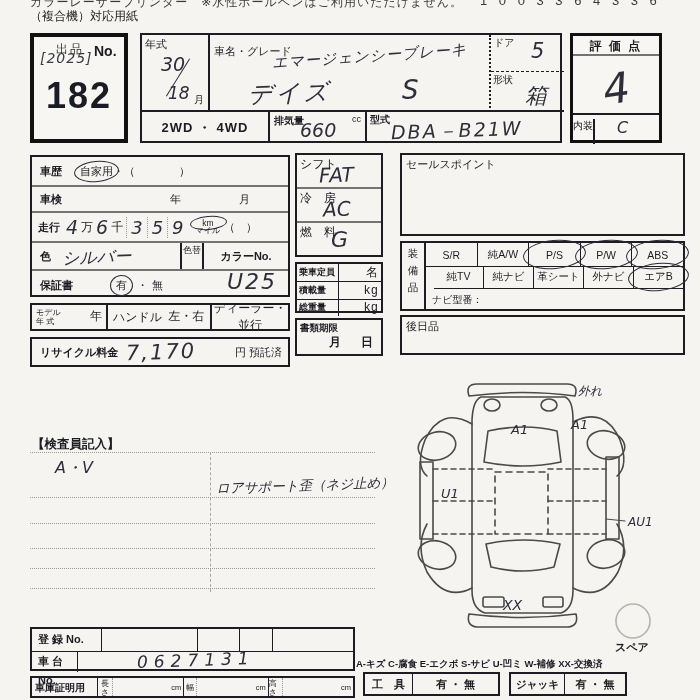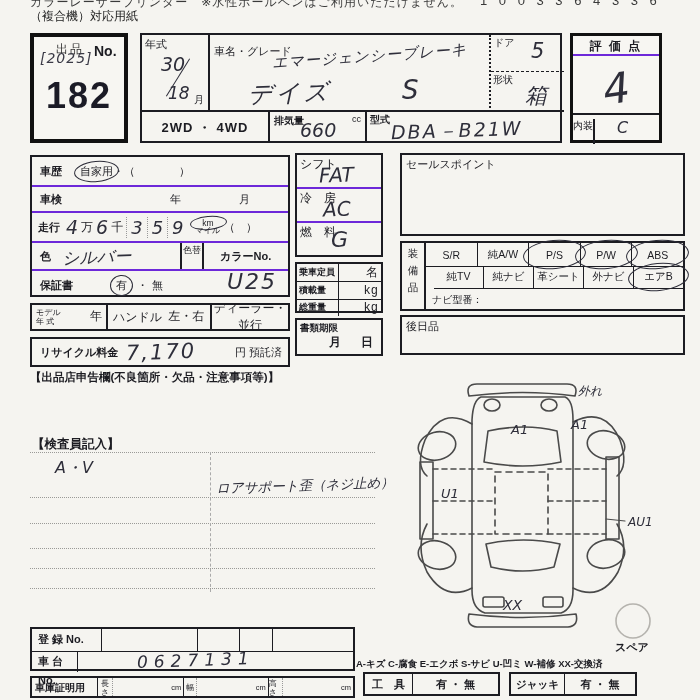--- a/index.html
+++ b/index.html
@@ -12,21 +12,21 @@
   .sm{font-size:12px;font-family:Liberation Mono, monospace;}
   .hw{font-family:"DejaVu Sans",sans-serif;font-style:italic;color:#2e2e3a;}
   .tilt{display:inline-block;transform:rotate(-4deg);}
   .tilt2{display:inline-block;transform:rotate(-2deg);}
   .oval{position:relative;display:inline-block;}
   .oval::after{content:"";position:absolute;top:-3px;bottom:-3px;left:-6px;right:-6px;
                border:1.6px solid #2c2c38;border-radius:50%;transform:rotate(-5deg);pointer-events:none;}
   .dotline{border-top:1.5px dotted #9a9a97;}
   .flex{display:flex;align-items:center;}
   .cell-r{border-right:2px solid #1c1c22;box-sizing:border-box;}
-  .cell-b{border-bottom:2px solid #6d28d9;box-sizing:border-box;}
+  .cell-b{border-bottom:2px solid #737373;box-sizing:border-box;}
   svg text{font-family:"DejaVu Sans",sans-serif;}
   .svghw{font-style:italic;fill:#2e2e3a;}
 </style>
 </head>
 <body>
 
 <div class="page">
 
   <div class="abs" style="left:30px;top:-6px;font-size:12px;color:#3a3a3a;letter-spacing:1px;white-space:nowrap;">カラーレーザープリンター　※水性ボールペンはご利用いただけません。</div>
   <div class="abs" style="left:480px;top:-7px;font-size:13px;color:#3a3a3a;letter-spacing:4px;white-space:nowrap;">1 0 0 3 3 6 4 3 3 6</div>
@@ -110,21 +110,21 @@
         <span style="font-size:8.5px;display:block;" class="oval">km</span>
         <span style="font-size:8px;display:block;">マイル</span>
       </span>
       <span class="lbl" style="margin-left:4px;">（　）</span>
     </div>
 
     <div class="cell-b flex" style="height:28px;">
       <span class="lbl" style="font-weight:bold;padding-left:8px;width:22px;">色</span>
       <span class="hw tilt2" style="font-size:17px;width:118px;">シルバー</span>
       <span class="cell-r" style="width:24px;height:100%;font-size:9px;line-height:13px;text-align:center;border-left:2px solid #1c1c22;padding-top:1px;">色替</span>
-      <span style="flex:1;font-size:11px;font-weight:bold;padding-left:16px;">カラーNo.</span>
+      <span style="flex:1;font-size:11px;font-weight:bold;text-align:center;">カラーNo.</span>
     </div>
 
     <div class="flex" style="height:28px;">
       <span class="lbl" style="font-weight:bold;padding-left:8px;width:52px;">保証書</span>
       <span class="lbl oval" style="margin-left:24px;">有</span>
       <span class="lbl" style="margin:0 4px 0 10px;">・</span>
       <span class="lbl">無</span>
       <span class="hw" style="position:absolute;left:195px;margin-top:-8px;font-size:22px;letter-spacing:2px;">U25</span>
     </div>
   </div>
@@ -139,21 +139,20 @@
     <span class="sm cell-r" style="padding:0 6px;height:100%;line-height:24px;">左・右</span>
     <span class="sm" style="flex:1;text-align:center;">ディーラー・並行</span>
   </div>
 
   <div class="abs bx flex" style="left:30px;top:337px;width:260px;height:30px;">
     <span class="lbl" style="font-weight:bold;padding-left:8px;">リサイクル料金</span>
     <span class="hw tilt2" style="font-size:21px;margin-left:8px;letter-spacing:2px;">7,170</span>
     <span class="lbl" style="margin-left:auto;padding-right:6px;">円 預託済</span>
   </div>
 
-  <div class="abs" style="left:30px;top:370px;font-size:11.5px;font-weight:bold;">【出品店申告欄(不良箇所・欠品・注意事項等)】</div>
 
   <div class="abs bx" style="left:295px;top:153px;width:88px;height:104px;">
     <div class="cell-b" style="height:34px;position:relative;">
       <span class="sm" style="position:absolute;left:3px;top:1px;">シフト</span>
       <span class="hw tilt2" style="position:absolute;left:22px;top:8px;font-size:20px;">FAT</span>
     </div>
     <div class="cell-b" style="height:34px;position:relative;">
       <span class="sm" style="position:absolute;left:3px;top:1px;">冷　房</span>
       <span class="hw tilt2" style="position:absolute;left:26px;top:8px;font-size:20px;">AC</span>
     </div>
@@ -254,21 +253,21 @@
     <span style="flex:1;border-left:1px dotted #999;height:100%;"></span>
     <span style="font-size:7.5px;padding:0 2px;">cm</span>
   </div>
 
   <div class="abs" style="left:356px;top:658px;font-size:9.5px;font-weight:bold;white-space:nowrap;">A-キズ C-腐食 E-エクボ S-サビ U-凹ミ W-補修 XX-交換済</div>
 
   <div class="abs bx flex" style="left:363px;top:672px;width:137px;height:24px;">
     <span style="width:48px;text-align:center;font-size:11px;font-weight:bold;border-right:1.5px solid #1c1c22;height:100%;line-height:21px;box-sizing:border-box;">工　具</span>
     <span style="flex:1;text-align:center;font-size:11px;font-weight:bold;">有 ・ 無</span>
   </div>
-  <div class="abs bx flex" style="left:509px;top:672px;width:128px;height:24px;">
+  <div class="abs bx flex" style="left:509px;top:672px;width:118px;height:24px;">
     <span style="width:54px;text-align:center;font-size:10.5px;font-weight:bold;border-right:1.5px solid #1c1c22;height:100%;line-height:21px;box-sizing:border-box;">ジャッキ</span>
     <span style="flex:1;text-align:center;font-size:11px;font-weight:bold;">有 ・ 無</span>
   </div>
 
   <div class="abs" style="left:403px;top:378px;width:292px;height:280px;">
     <svg width="292" height="280" viewBox="0 0 292 280">
       <g fill="none" stroke="#4a4a4a" stroke-width="1.6" stroke-linejoin="round" stroke-linecap="round">
 
         <path d="M66,18 Q62,6 74,6 L164,6 Q176,6 172,18 Q120,11 66,18 Z"></path>
 

